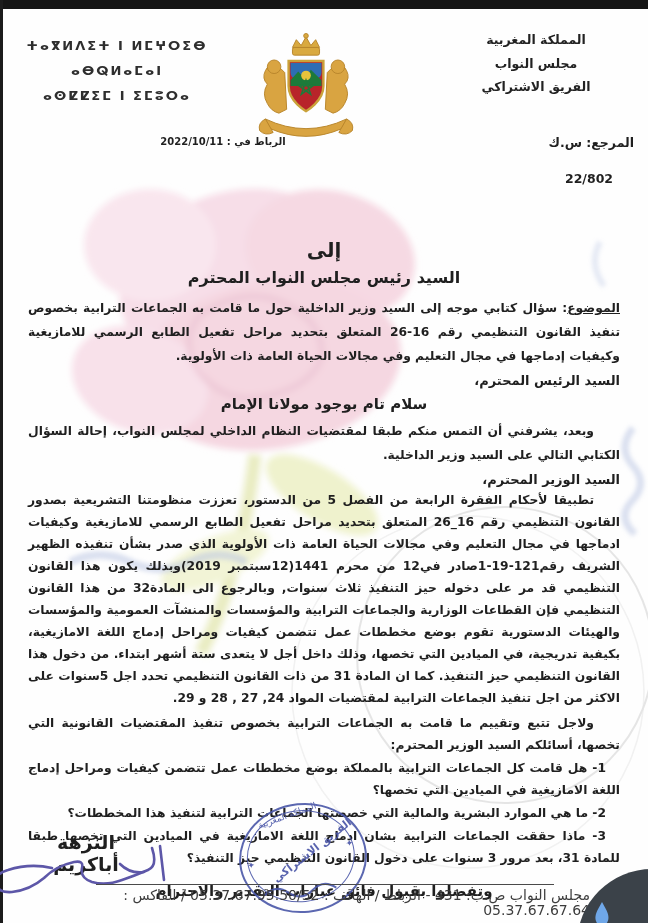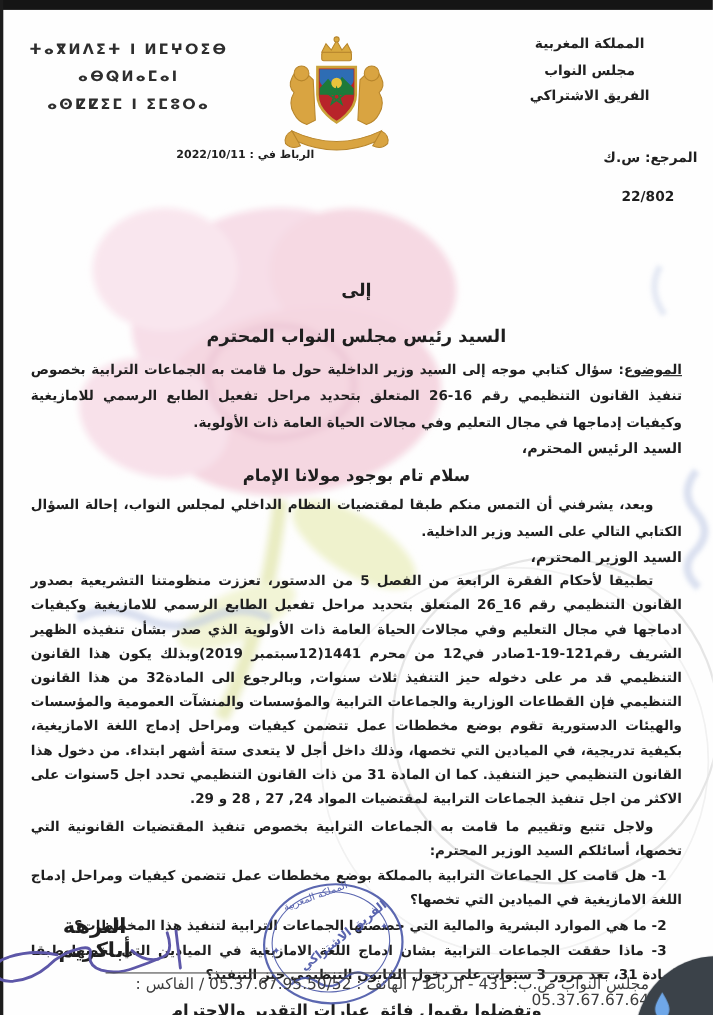--- a/index.html
+++ b/index.html
@@ -26,21 +26,21 @@
   svg.deco{pointer-events:none;}
   
   .flow{left:28px;top:234px;width:592px;direction:rtl;}
   .para{text-align:justify;font-weight:bold;font-size:12.3px;line-height:24px;margin:0;}
   .tight{line-height:22px;}
   .indent{text-indent:26px;}
   .q{text-indent:14px;margin-top:1px;}
   u.subj{text-decoration:underline;}
   .salut{font-weight:bold;font-size:13px;margin:5px 0 2px 0;}
   .center-callig{text-align:center;font-weight:bold;}
-  .to-line{font-size:16px;margin:18px;}
+  .to-line{font-size:20px;margin:4px;}
   .recipient{font-size:16px;margin:1px 0 6px 0;letter-spacing:-0.5px;}
   .invocation{font-size:15px;margin:4px 0 3px 0;}
   .closing{font-size:15px;margin-top:10px;letter-spacing:-0.3px;}
   
   .signer{left:22px;top:831px;width:128px;text-align:center;direction:rtl;
     font-weight:bold;font-size:19px;}
   .sig-svg{left:0px;top:838px;}
   
   .stamp{left:239px;top:803px;width:128px;height:110px;transform:rotate(-6deg);opacity:.9;}
   .stamp .ring{position:absolute;left:0;top:0;width:124px;height:106px;

